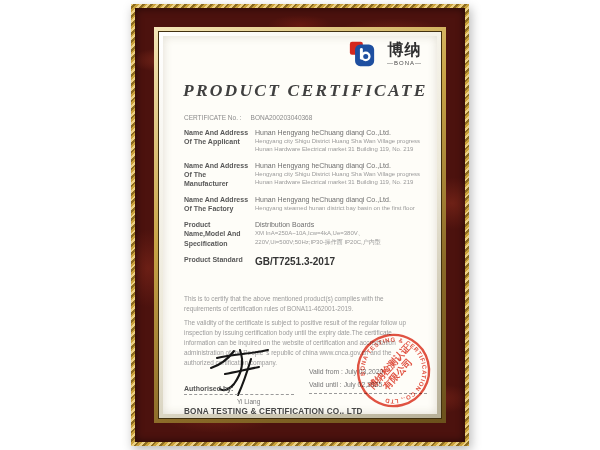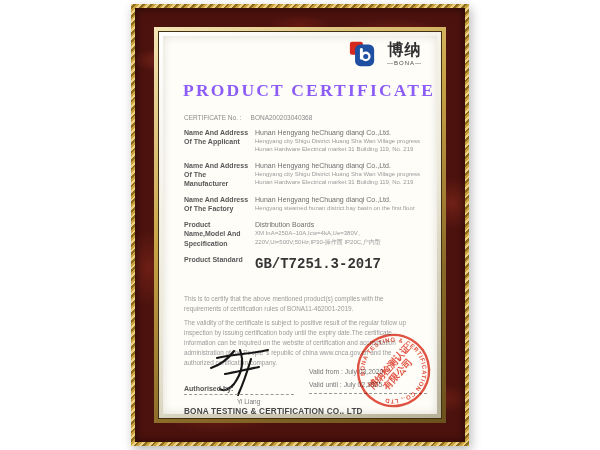--- a/index.html
+++ b/index.html
@@ -26,30 +26,30 @@
   .mat{width:100%;height:100%;box-sizing:border-box;padding:4px;border:1px solid #41300f;
         background:linear-gradient(150deg,#ffffff,#ece8d8 55%,#b7b098);}
   .paper{position:relative;width:100%;height:100%;box-sizing:border-box;background:#fefdf8;
         box-shadow:inset 0 0 10px rgba(90,70,40,.18);overflow:hidden;}
   
   .logo{position:absolute;top:5px;right:15px;display:flex;align-items:flex-start;gap:12px;}
   .logo-txt{display:flex;flex-direction:column;align-items:center;}
   .logo-cn{font-size:16px;font-weight:bold;color:#303030;line-height:1.1;letter-spacing:1px;}
   .logo-en{font-size:6px;color:#4a4a4a;letter-spacing:1px;margin-top:1px;}
   .title{position:absolute;top:44px;left:20px;font-family:"Liberation Serif","DejaVu Serif",serif;
-         font-size:17.5px;font-weight:bold;letter-spacing:2.2px;color:#8b5cf6;white-space:nowrap;}
+         font-size:17.5px;font-weight:bold;letter-spacing:2.2px;color:#404040;white-space:nowrap;font-style:italic;}
   .certno{position:absolute;top:78px;left:21px;font-size:6.5px;color:#8b8b8b;}
   .certno .cv{margin-left:9px;}
   .fields{position:absolute;top:92px;left:21px;right:13px;}
   .row{display:flex;margin-bottom:7px;}
   .lbl{width:66px;flex:none;font-size:7px;font-weight:bold;color:#585858;line-height:1.3;}
   .val{flex:1;padding-left:5px;}
   .v1{font-size:7px;color:#6e6e6e;line-height:1.3;}
   .v2{font-size:6px;color:#9a9a9a;line-height:1.4;}
-  .std{font-size:14px;font-weight:bold;color:#353535;font-family:Liberation Mono, monospace;}
+  .std{font-size:10px;font-weight:bold;color:#353535;}
   .typ{font-size:7.3px;color:#666;}
   .paras{position:absolute;top:258px;left:21px;right:16px;}
   .paras p{margin:0 0 4px;font-size:6.4px;color:#9b9b9b;line-height:1.55;}
   .auth-label{position:absolute;left:21px;top:349px;font-size:7px;font-weight:bold;color:#555;}
   .sig-line{position:absolute;left:21px;top:358px;width:110px;border-bottom:1px dashed #9a9a9a;}
   .signer{position:absolute;left:74px;top:362px;font-size:6.5px;color:#787878;}
   .valid{position:absolute;left:146px;top:330px;font-size:6.8px;color:#787878;line-height:1.9;}
   .valid-line{position:absolute;left:146px;top:357px;width:118px;border-bottom:1px dashed #9a9a9a;}
   .company{position:absolute;left:21px;top:371px;font-size:8.2px;font-weight:bold;color:#474747;letter-spacing:.2px;}
   .signature{position:absolute;left:40px;top:311px;width:74px;height:54px;}

